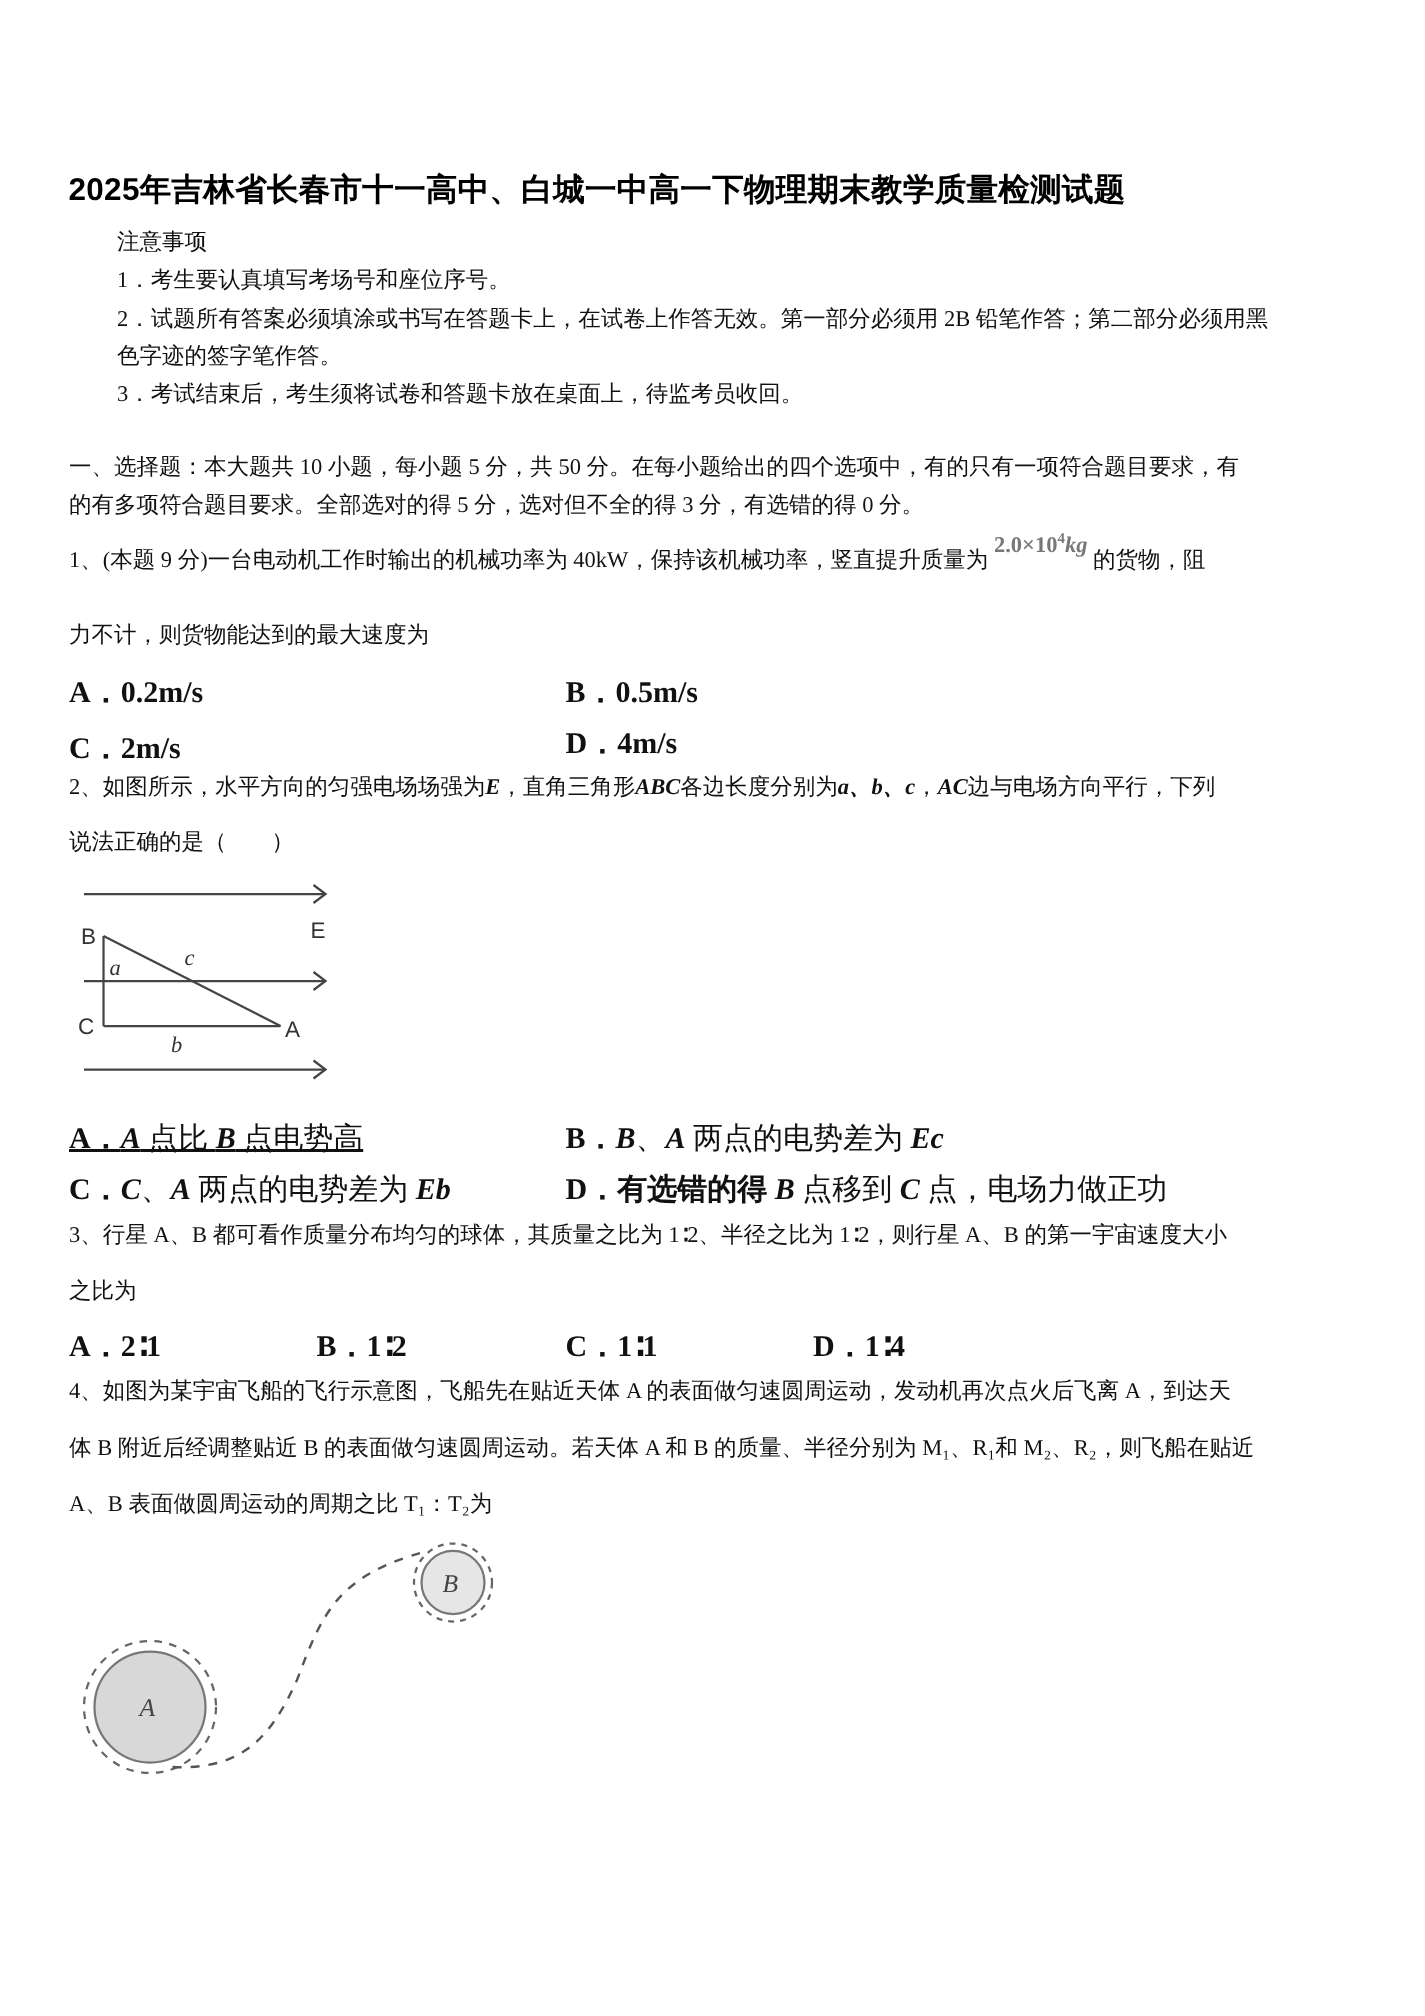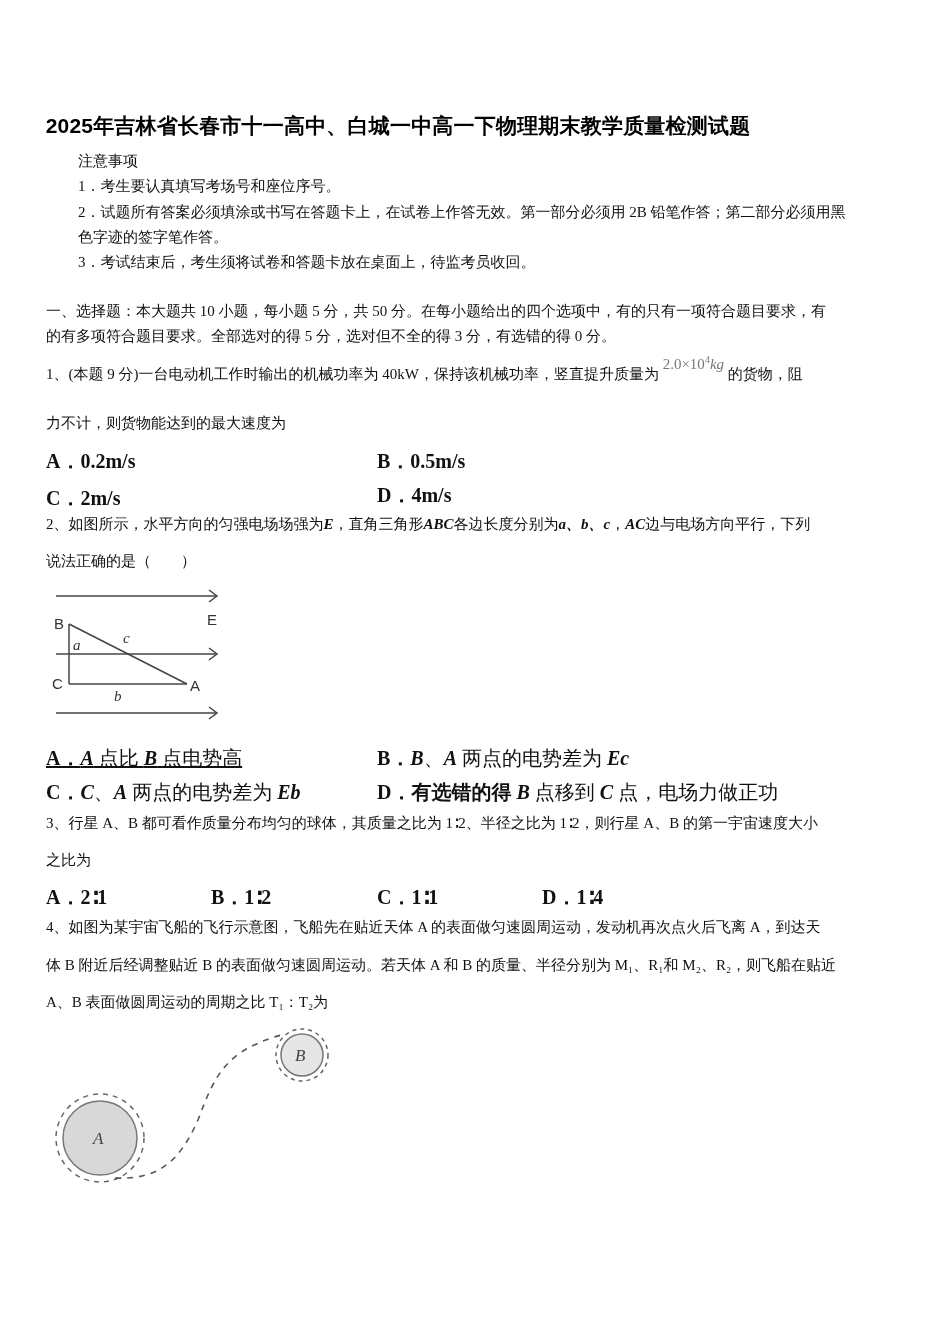--- a/index.html
+++ b/index.html
@@ -5,21 +5,21 @@
   html, body { margin:0; padding:0; background:#ffffff; }
   body { width:950px; height:1344px; position:relative; overflow:hidden;
          font-family: "Liberation Serif", "DejaVu Serif", serif; color:#111; }
   .abs { position:absolute; white-space:nowrap; }
   .title { left:0; width:796px; top:112px; text-align:center; font-family:"Liberation Sans","DejaVu Sans",sans-serif;
            font-weight:bold; font-size:21px; letter-spacing:0.2px; color:#000; }
   .note { font-size:15px; left:46px;margin-left:32px; }
   .q { font-size:15px; left:46px; }
   .b { font-weight:bold; }
   i { font-style:italic; }
-  .formula { font-family:"Liberation Serif","DejaVu Serif",serif; color:#777; font-size:15px; }
+  .formula { font-family:"Liberation Serif","DejaVu Serif",serif; color:#777; font-size:15px;font-weight:bold; }
   .formula sup { font-size:10px; }
   .opt { font-size:20px; font-weight:bold; }
   svg { position:absolute; }
 </style>
 </head>
 <body>
 
 <div class="abs title">2025年吉林省长春市十一高中、白城一中高一下物理期末教学质量检测试题</div>
 
 <div class="abs note" style="top:152px;">注意事项</div>

